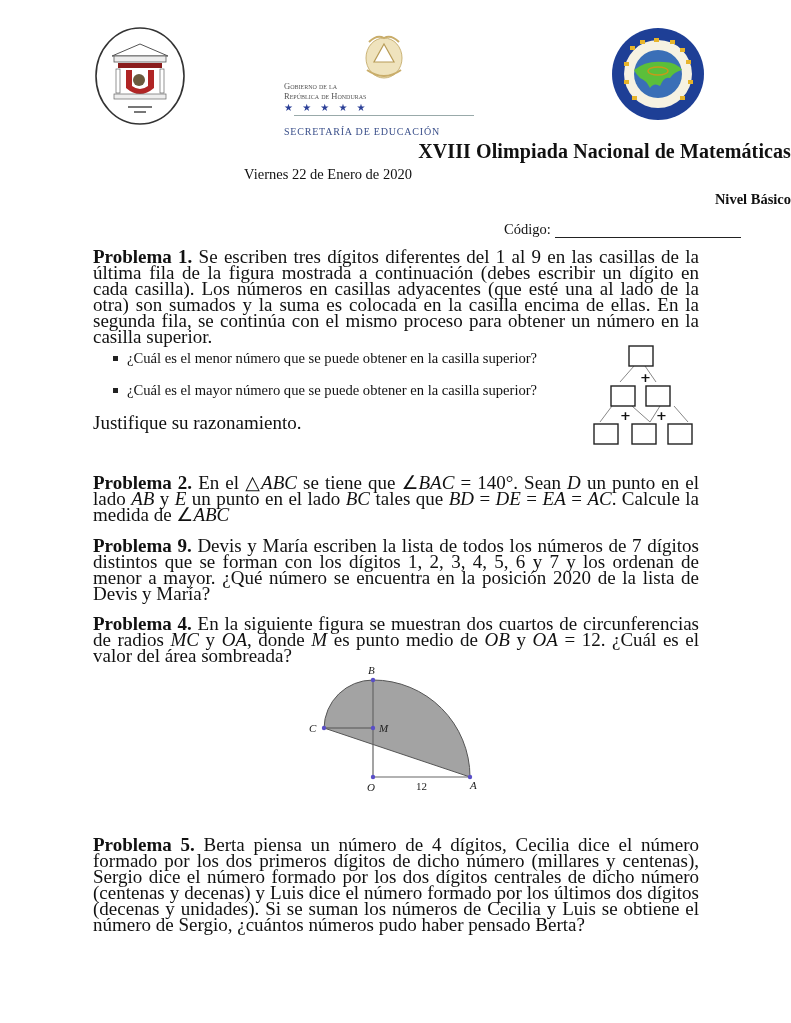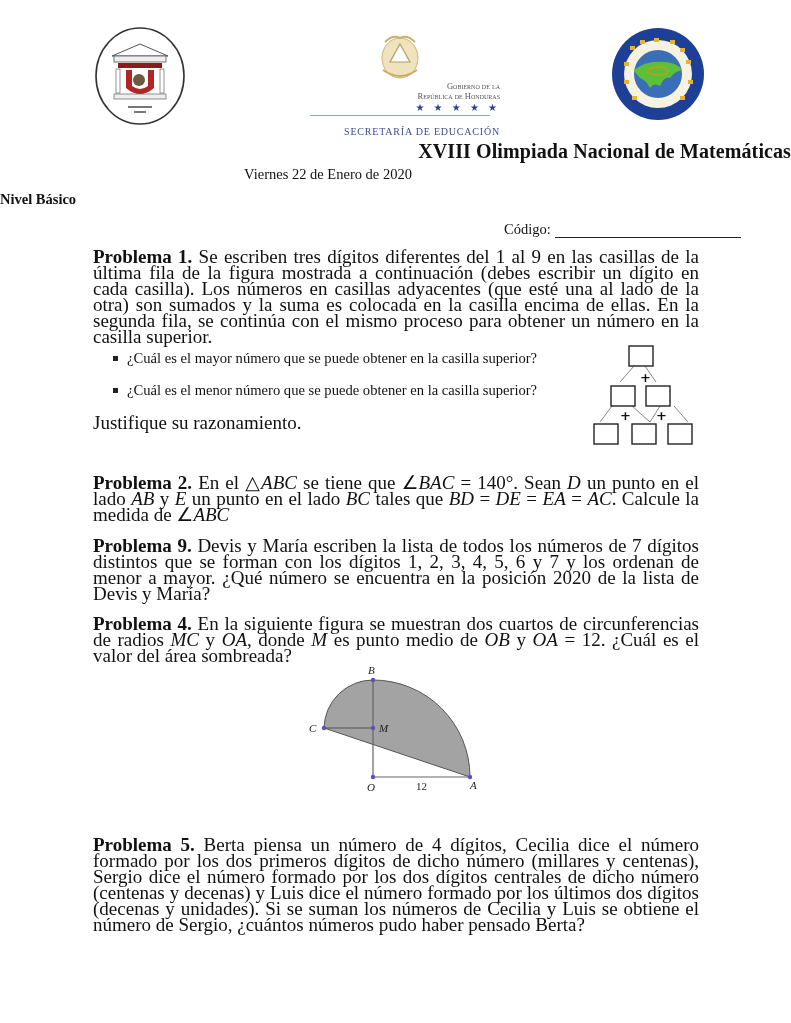--- a/index.html
+++ b/index.html
@@ -5,21 +5,21 @@
   html, body { margin: 0; padding: 0; background: #ffffff; }
   body { width: 791px; height: 1023px; position: relative; overflow: hidden;
          font-family: "DejaVu Serif", "Liberation Serif", serif; color: #111; }
   .serif { font-family: "Liberation Serif", "DejaVu Serif", serif; }
   .abs { position: absolute; }
   .logo { position: absolute; }
   .title { position: absolute; left: 0; width: 791px; text-align: right; top: 140px;
            font-family: "Liberation Serif", serif; font-weight: bold; font-size: 20px; letter-spacing: 0.1px; }
   .date { position: absolute; left: 0; width: 656px; text-align: center; top: 166px;
           font-family: "Liberation Serif", serif; font-size: 14.5px; }
-  .level { position: absolute; left: 0; width: 791px; text-align: left; top: 191px;
+  .level { position: absolute; left: 0; width: 791px; text-align: right; top: 191px;
            font-family: "Liberation Serif", serif; font-weight: bold; font-size: 14.5px; }
   .code-row { position: absolute; top: 221px; left: 460px; font-family: "Liberation Serif", serif; font-size: 14.5px; display:flex; align-items: flex-end; margin-left: 44px; }
   .code-line { display:inline-block; width: 186px; height: 12px; border-bottom: 1px solid #222; margin-left: 4px; }
   .para { position: absolute; left: 93px; width: 606px; font-family: "Liberation Serif", serif;
           font-size: 19px; line-height: 16px; text-align: justify; }
   .para b { font-weight: bold; }
   .bullets { position: absolute; left: 113px; font-family: "Liberation Serif", serif; font-size: 14.6px; }
   .bullet-item { position: relative; height: 32px; padding-left: 14px; }
   .bullet-item::before { content: ""; position: absolute; left: 0; top: 6px; width: 5px; height: 5px; background: #222; }
   i.m { font-style: italic; }
@@ -34,21 +34,21 @@
   <rect x="24" y="37" width="44" height="5" fill="#8a1c1c"></rect>
   <rect x="22" y="43" width="4" height="24" fill="#fff" stroke="#666" stroke-width="0.7"></rect>
   <rect x="66" y="43" width="4" height="24" fill="#fff" stroke="#666" stroke-width="0.7"></rect>
   <path d="M32 44 L32 62 Q46 74 60 62 L60 44 L54 44 L54 60 Q46 66 38 60 L38 44 Z" fill="#b02525"></path>
   <circle cx="45" cy="54" r="6" fill="#6b5a3e"></circle>
   <rect x="20" y="68" width="52" height="5" fill="#eee" stroke="#666" stroke-width="0.7"></rect>
   <rect x="34" y="80" width="24" height="2" fill="#777"></rect>
   <rect x="40" y="85" width="12" height="2" fill="#777"></rect>
 </svg>
 
-<div class="logo" style="left:300px;top:24px;width:200px;height:110px;text-align:right;">
+<div class="logo" style="left:284px;top:24px;width:200px;height:110px;text-align:left;">
   <svg width="50" height="52" viewBox="0 0 50 52" style="display:block;margin:6px auto 0;">
     <ellipse cx="25" cy="28" rx="18" ry="20" fill="#efe3bd" stroke="#cbb478" stroke-width="1"></ellipse>
     <polygon points="25,14 35,32 15,32" fill="#fff" stroke="#b89c58" stroke-width="1.2"></polygon>
     <path d="M10 12 Q18 4 25 8 Q32 4 40 12" fill="none" stroke="#c9ad6a" stroke-width="2"></path>
     <path d="M8 40 Q25 52 42 40" fill="none" stroke="#c9ad6a" stroke-width="2"></path>
   </svg>
   <div class="serif" style="font-size:8.5px;color:#555;font-variant:small-caps;margin-top:-1px;">Gobierno de la</div>
   <div class="serif" style="font-size:8.5px;color:#555;font-variant:small-caps;line-height:10px;">República de Honduras</div>
   <div style="font-size:10px;color:#2b3f97;letter-spacing:3px;line-height:13px;">★ ★ ★ ★ ★</div>
   <div style="width:180px;margin:1px auto 0;border-top:1px solid #9aa;"></div>
@@ -82,22 +82,22 @@
 <div class="code-row">
   <span>Código:</span>
   <span class="code-line"></span>
 </div>
 
 <div class="para" style="top:249px;">
   <b>Problema 1.</b>
   <span>Se escriben tres dígitos diferentes del 1 al 9 en las casillas de la última fila de la figura mostrada a continuación (debes escribir un dígito en cada casilla). Los números en casillas adyacentes (que esté una al lado de la otra) son sumados y la suma es colocada en la casilla encima de ellas. En la segunda fila, se continúa con el mismo proceso para obtener un número en la casilla superior.</span>
 </div>
 <div class="bullets" style="top:350px;">
+  <div class="bullet-item">¿Cuál es el menor número que se puede obtener en la casilla superior?</div>
   <div class="bullet-item">¿Cuál es el mayor número que se puede obtener en la casilla superior?</div>
-  <div class="bullet-item">¿Cuál es el menor número que se puede obtener en la casilla superior?</div>
 </div>
 <div class="para" style="top:415px;width:300px;">Justifique su razonamiento.</div>
 
 <svg class="abs" style="left:590px;top:342px;" width="110" height="104" viewBox="0 0 110 104">
   <g stroke="#888" stroke-width="1" fill="none">
     <line x1="30" y1="40" x2="44" y2="24"></line>
       <line x1="66" y1="40" x2="55" y2="24"></line>
     <line x1="10" y1="80" x2="22" y2="64"></line>
       <line x1="60" y1="80" x2="42" y2="64"></line>
     <line x1="60" y1="80" x2="70" y2="64"></line>

